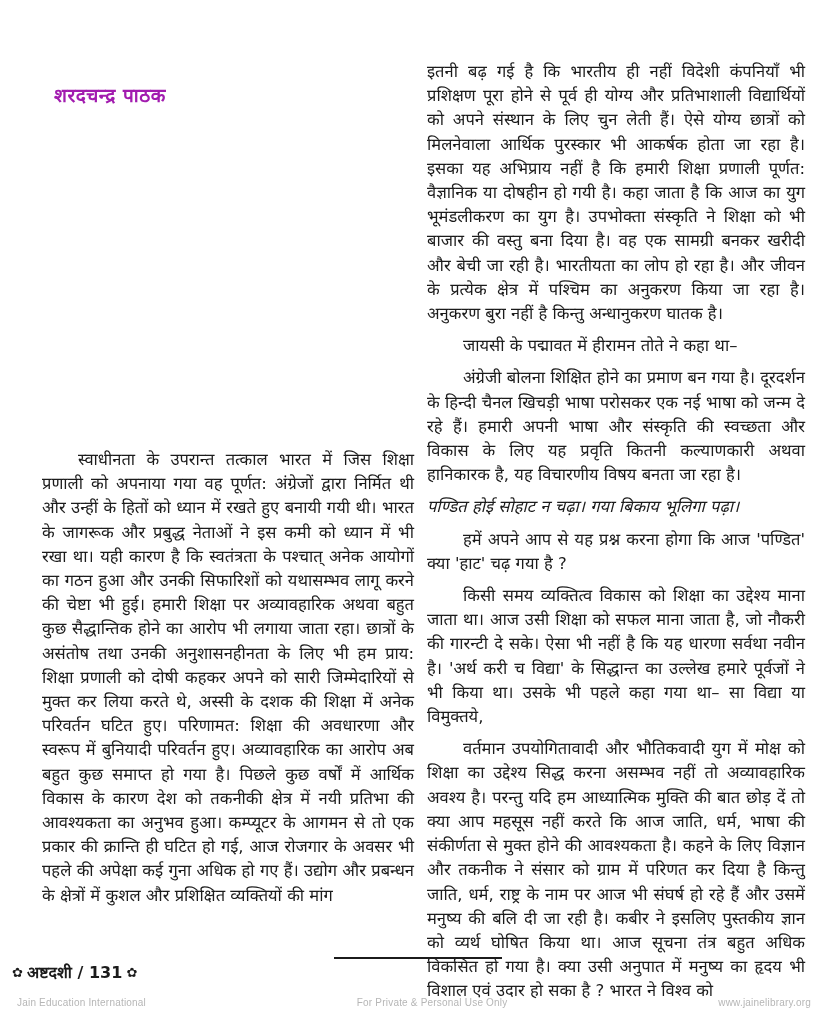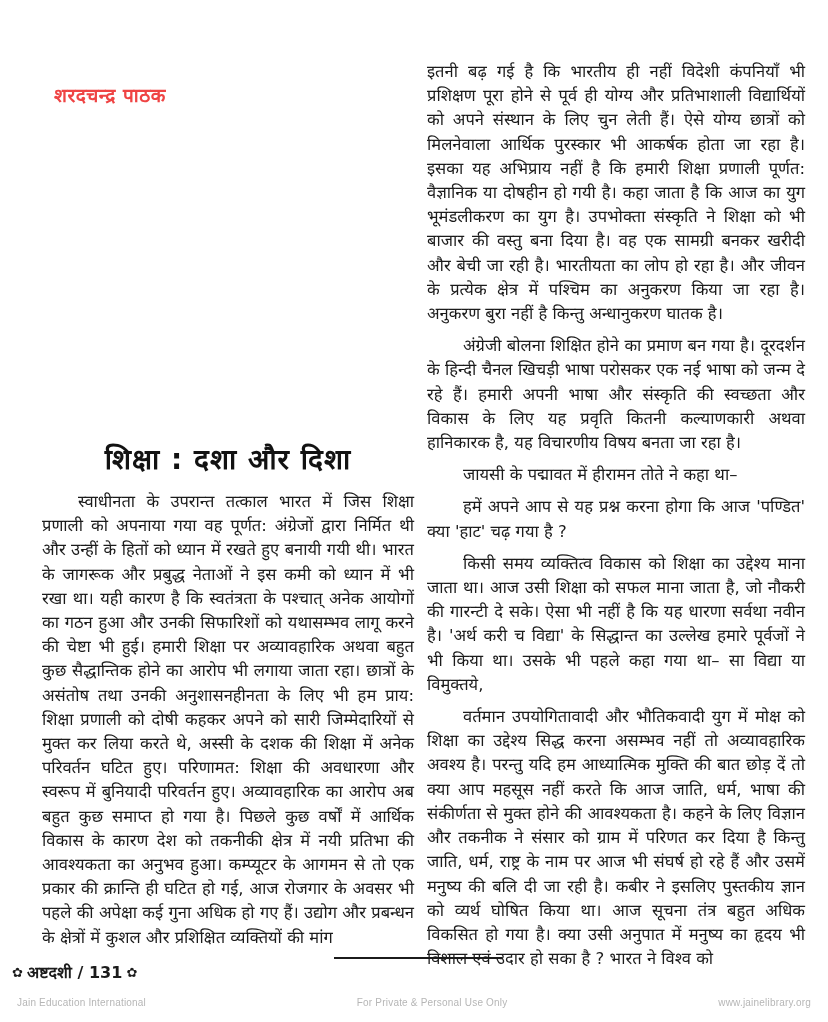--- a/index.html
+++ b/index.html
@@ -12,21 +12,21 @@
     color: #1b1b1b;
     overflow: hidden;
   }
   .author {
     position: absolute;
     left: 54px;
     top: 82px;
     font-size: 19px;
     font-weight: bold;
     letter-spacing: 0.5px;
-    color: #ef4444;
+    color: #a21caf;
   }
   .col {
     position: absolute;
     text-align: justify;
     font-size: 16.5px;
     line-height: 24.2px;
     color: #1b1b1b;
   }
   .col-left {
     left: 34px;
@@ -97,28 +97,28 @@
   }
 </style>
 </head>
 <body>
 
 <div class="page">
 
   <div class="author">शरदचन्द्र पाठक</div>
 
   <div class="col col-left">
-    <h1 class="article-title">शिक्षा : दशा और दिशा</h1>
     <p class="para indent">स्वाधीनता के उपरान्त तत्काल भारत में जिस शिक्षा प्रणाली को अपनाया गया वह पूर्णत: अंग्रेजों द्वारा निर्मित थी और उन्हीं के हितों को ध्यान में रखते हुए बनायी गयी थी। भारत के जागरूक और प्रबुद्ध नेताओं ने इस कमी को ध्यान में भी रखा था। यही कारण है कि स्वतंत्रता के पश्चात् अनेक आयोगों का गठन हुआ और उनकी सिफारिशों को यथासम्भव लागू करने की चेष्टा भी हुई। हमारी शिक्षा पर अव्यावहारिक अथवा बहुत कुछ सैद्धान्तिक होने का आरोप भी लगाया जाता रहा। छात्रों के असंतोष तथा उनकी अनुशासनहीनता के लिए भी हम प्राय: शिक्षा प्रणाली को दोषी कहकर अपने को सारी जिम्मेदारियों से मुक्त कर लिया करते थे, अस्सी के दशक की शिक्षा में अनेक परिवर्तन घटित हुए। परिणामत: शिक्षा की अवधारणा और स्वरूप में बुनियादी परिवर्तन हुए। अव्यावहारिक का आरोप अब बहुत कुछ समाप्त हो गया है। पिछले कुछ वर्षों में आर्थिक विकास के कारण देश को तकनीकी क्षेत्र में नयी प्रतिभा की आवश्यकता का अनुभव हुआ। कम्प्यूटर के आगमन से तो एक प्रकार की क्रान्ति ही घटित हो गई, आज रोजगार के अवसर भी पहले की अपेक्षा कई गुना अधिक हो गए हैं। उद्योग और प्रबन्धन के क्षेत्रों में कुशल और प्रशिक्षित व्यक्तियों की मांग</p>
   </div>
 
   <div class="col col-right">
     <p class="para noindent">इतनी बढ़ गई है कि भारतीय ही नहीं विदेशी कंपनियाँ भी प्रशिक्षण पूरा होने से पूर्व ही योग्य और प्रतिभाशाली विद्यार्थियों को अपने संस्थान के लिए चुन लेती हैं। ऐसे योग्य छात्रों को मिलनेवाला आर्थिक पुरस्कार भी आकर्षक होता जा रहा है। इसका यह अभिप्राय नहीं है कि हमारी शिक्षा प्रणाली पूर्णत: वैज्ञानिक या दोषहीन हो गयी है। कहा जाता है कि आज का युग भूमंडलीकरण का युग है। उपभोक्ता संस्कृति ने शिक्षा को भी बाजार की वस्तु बना दिया है। वह एक सामग्री बनकर खरीदी और बेची जा रही है। भारतीयता का लोप हो रहा है। और जीवन के प्रत्येक क्षेत्र में पश्चिम का अनुकरण किया जा रहा है। अनुकरण बुरा नहीं है किन्तु अन्धानुकरण घातक है।</p>
+    <p class="para indent">जायसी के पद्मावत में हीरामन तोते ने कहा था–</p>
     <p class="para indent">अंग्रेजी बोलना शिक्षित होने का प्रमाण बन गया है। दूरदर्शन के हिन्दी चैनल खिचड़ी भाषा परोसकर एक नई भाषा को जन्म दे रहे हैं। हमारी अपनी भाषा और संस्कृति की स्वच्छता और विकास के लिए यह प्रवृति कितनी कल्याणकारी अथवा हानिकारक है, यह विचारणीय विषय बनता जा रहा है।</p>
-    <p class="para indent">जायसी के पद्मावत में हीरामन तोते ने कहा था–</p>
+    <p class="para verse">पण्डित होई सोहाट न चढ़ा। गया बिकाय भूलिगा पढ़ा।</p>
     <p class="para indent">हमें अपने आप से यह प्रश्न करना होगा कि आज 'पण्डित' क्या 'हाट' चढ़ गया है ?</p>
     <p class="para indent">किसी समय व्यक्तित्व विकास को शिक्षा का उद्देश्य माना जाता था। आज उसी शिक्षा को सफल माना जाता है, जो नौकरी की गारन्टी दे सके। ऐसा भी नहीं है कि यह धारणा सर्वथा नवीन है। 'अर्थ करी च विद्या' के सिद्धान्त का उल्लेख हमारे पूर्वजों ने भी किया था। उसके भी पहले कहा गया था– सा विद्या या विमुक्तये,</p>
     <p class="para indent">वर्तमान उपयोगितावादी और भौतिकवादी युग में मोक्ष को शिक्षा का उद्देश्य सिद्ध करना असम्भव नहीं तो अव्यावहारिक अवश्य है। परन्तु यदि हम आध्यात्मिक मुक्ति की बात छोड़ दें तो क्या आप महसूस नहीं करते कि आज जाति, धर्म, भाषा की संकीर्णता से मुक्त होने की आवश्यकता है। कहने के लिए विज्ञान और तकनीक ने संसार को ग्राम में परिणत कर दिया है किन्तु जाति, धर्म, राष्ट्र के नाम पर आज भी संघर्ष हो रहे हैं और उसमें मनुष्य की बलि दी जा रही है। कबीर ने इसलिए पुस्तकीय ज्ञान को व्यर्थ घोषित किया था। आज सूचना तंत्र बहुत अधिक विकसित हो गया है। क्या उसी अनुपात में मनुष्य का हृदय भी विशाल एवं उदार हो सका है ? भारत ने विश्व को</p>
   </div>
 
   <div class="footer">
     <div class="footer-rule"></div>
     <div class="footer-text">
       <span class="footer-ornament">✿</span><span>अष्टदशी / 131</span><span class="footer-ornament">✿</span>
     </div>

